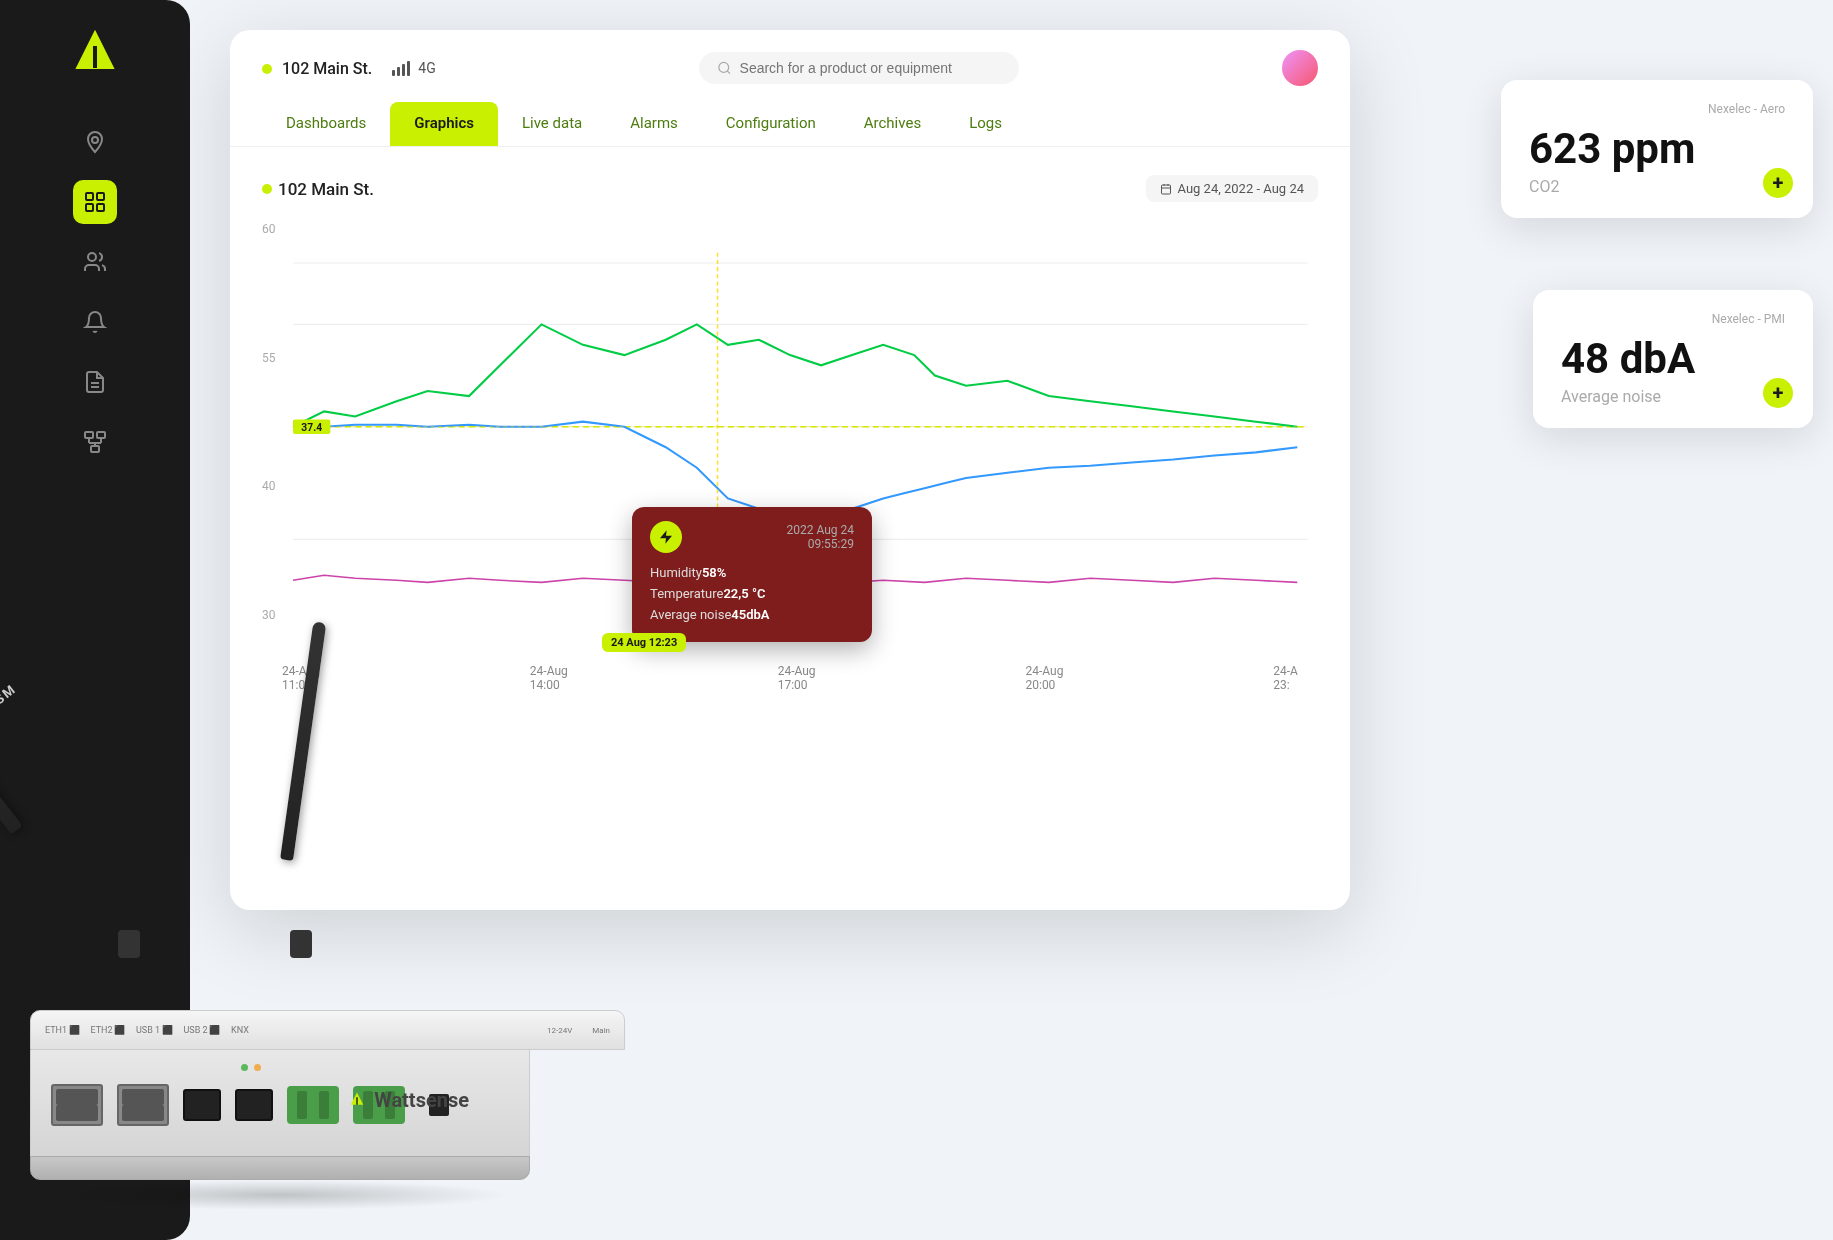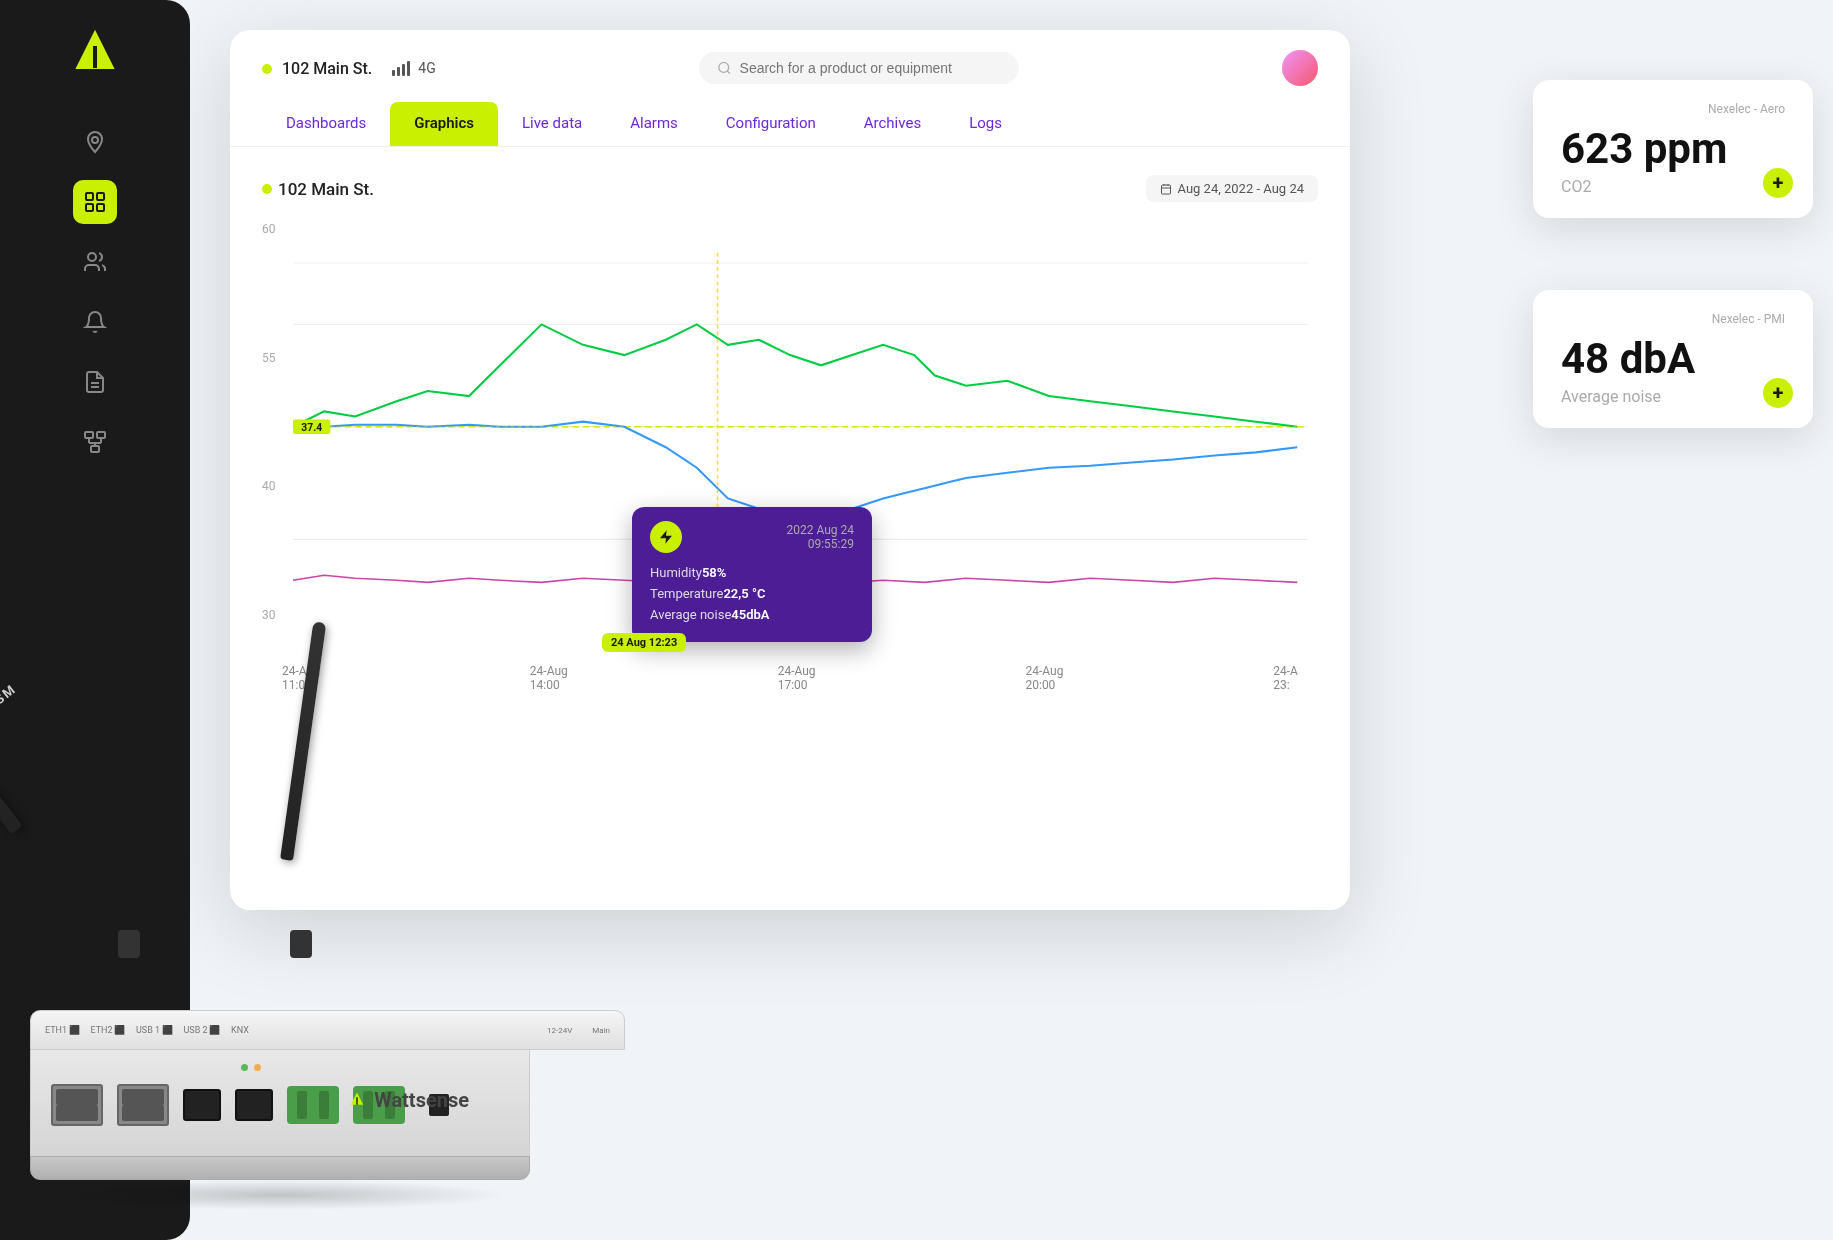--- a/index.html
+++ b/index.html
@@ -134,21 +134,21 @@
     }
 
     .nav-tabs {
       display: flex;
       gap: 0;
     }
 
     .nav-tab {
       padding: 12px 24px;
       font-size: 15px;
-      color: #6d28d9;
+      color: #4d7c0f;
       cursor: pointer;
       border-bottom: 2px solid transparent;
       white-space: nowrap;
     }
 
     .nav-tab.active {
       background: #c8f000;
       color: #1a1a1a;
       font-weight: 600;
       border-radius: 8px 8px 0 0;
@@ -215,21 +215,21 @@
       justify-content: space-between;
       font-size: 12px;
       color: #aaa;
     }
 
     
     .chart-tooltip {
       position: absolute;
       left: 370px;
       bottom: 60px;
-      background: #4c1d95;
+      background: #7f1d1d;
       border-radius: 12px;
       padding: 14px 18px;
       color: white;
       min-width: 240px;
       z-index: 20;
       box-shadow: 0 8px 24px rgba(0,0,0,0.3);
     }
 
     .tooltip-header {
       display: flex;
@@ -273,21 +273,21 @@
       background: white;
       border-radius: 16px;
       padding: 22px 28px;
       box-shadow: 0 10px 40px rgba(0,0,0,0.12);
       z-index: 15;
     }
 
     .stat-card-1 {
       right: 20px;
       top: 80px;
-      width: 280px;
+      width: 312px;
     }
 
     .stat-card-2 {
       right: 20px;
       top: 290px;
       width: 280px;
     }
 
     .stat-source {
       font-size: 12px;

